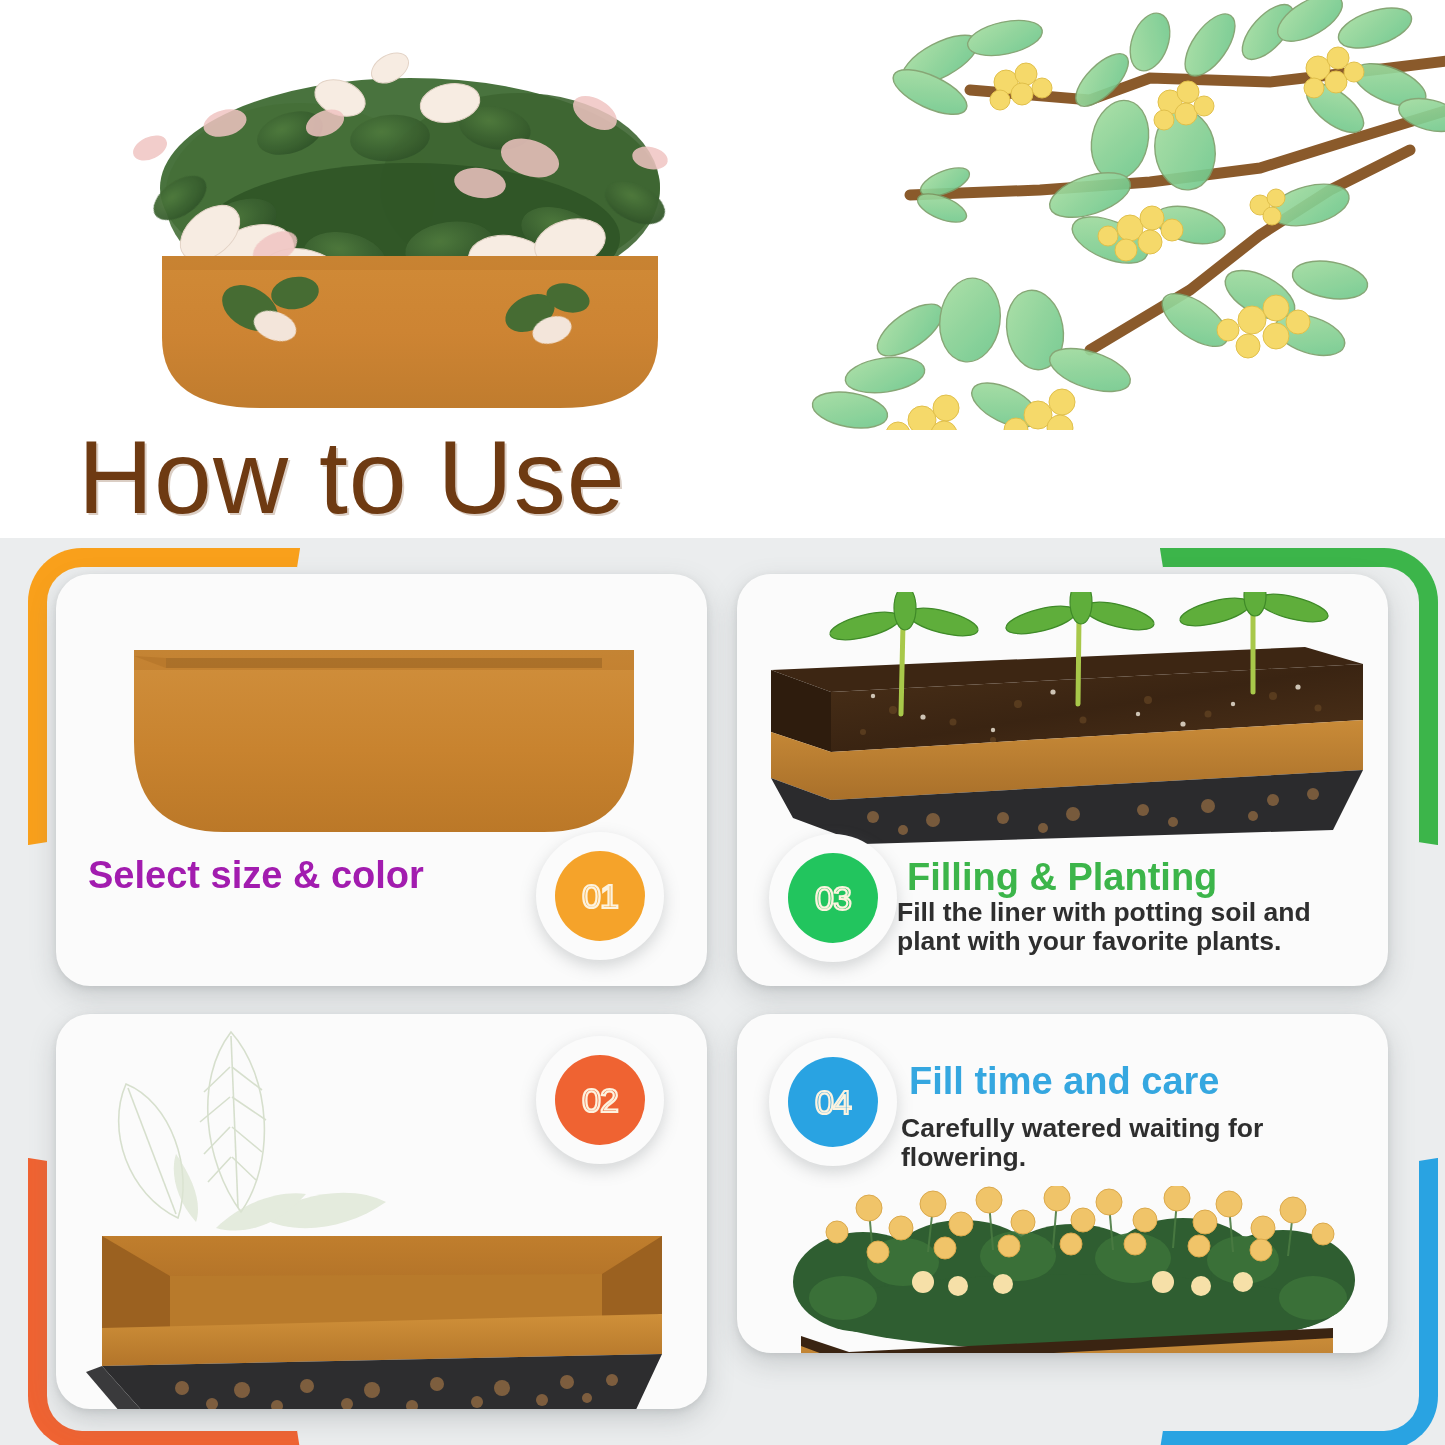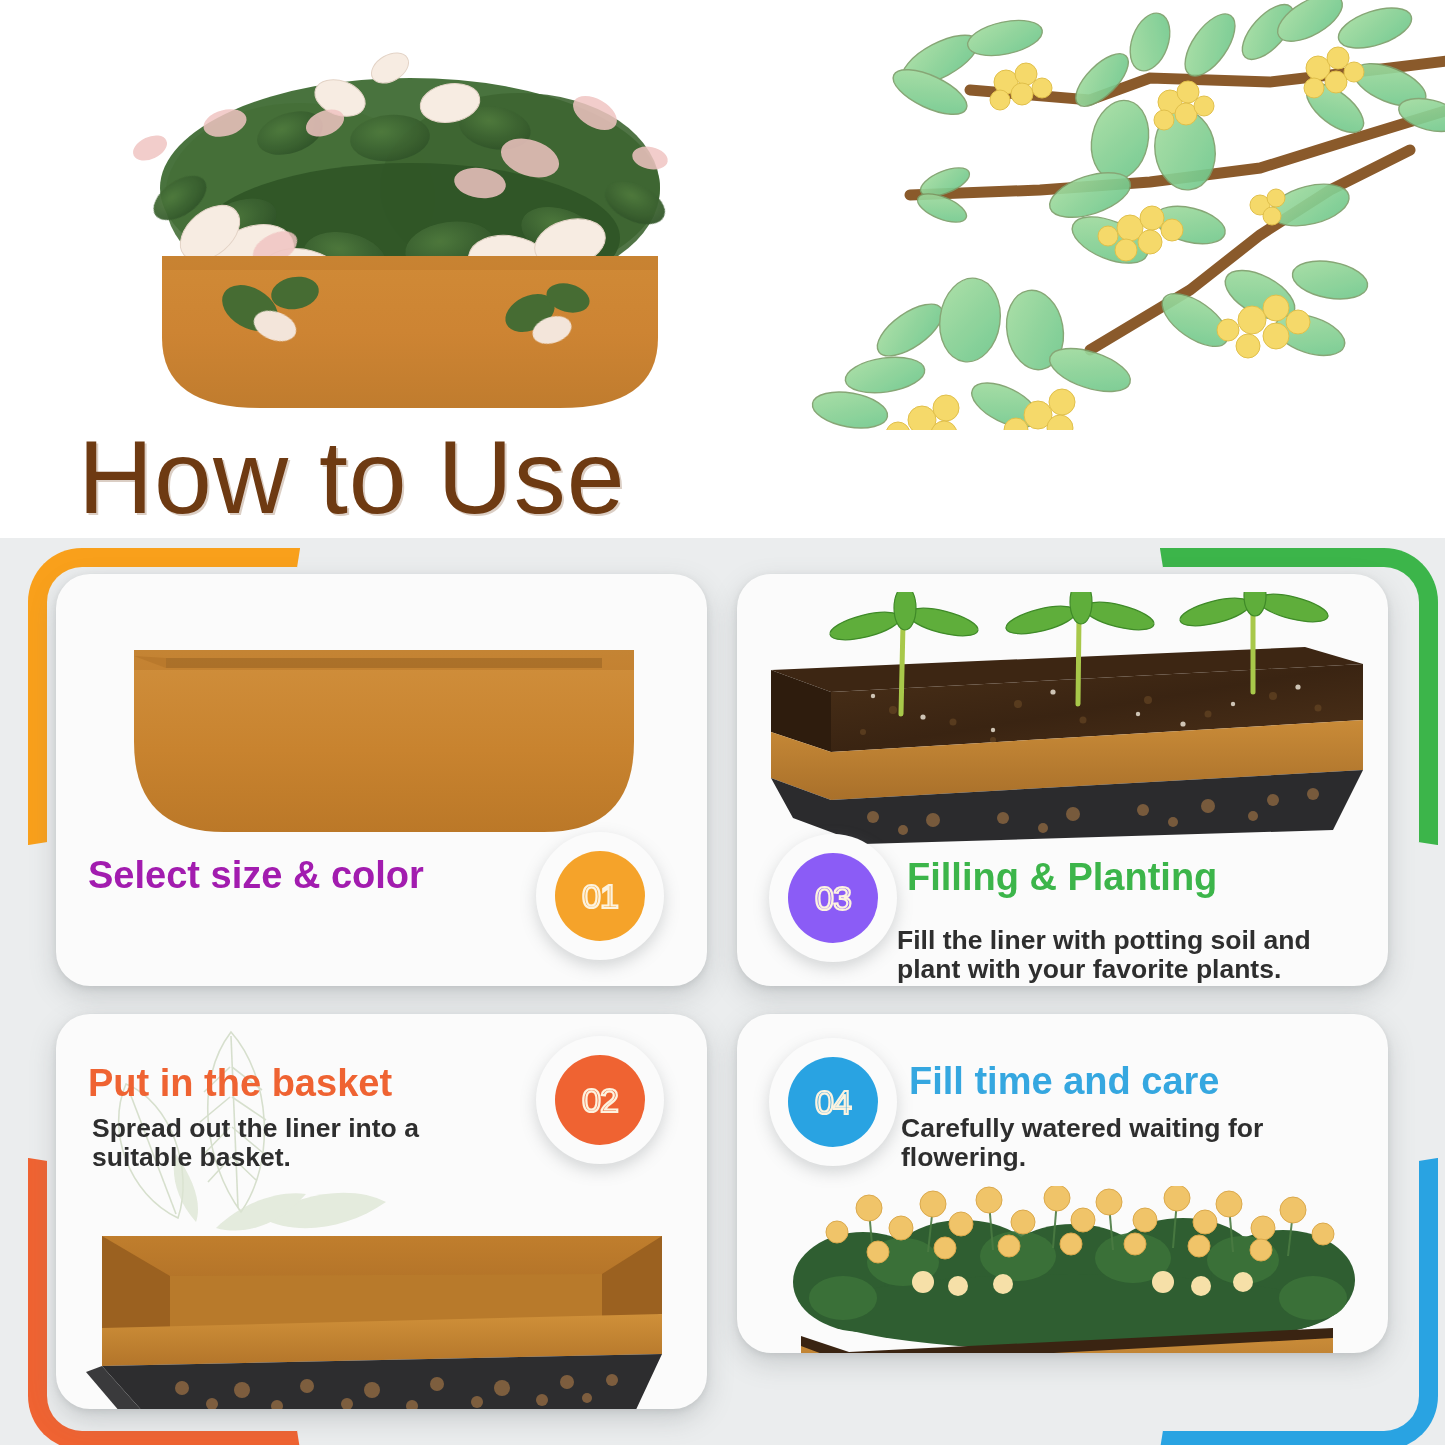--- a/index.html
+++ b/index.html
@@ -92,21 +92,21 @@
     position:absolute;width:90px;height:90px;border-radius:50%;
     display:flex;align-items:center;justify-content:center;
     font-size:34px;font-weight:400;
     color:transparent;
     -webkit-text-stroke:2.2px #fdf3df;
     font-family:"Liberation Sans", sans-serif;
     letter-spacing:-1px;
   }
   .b-orange{background:#f5a32a;}
   .b-red{background:#ef6332;}
-  .b-green{background:#8b5cf6;}
+  .b-green{background:#22c55e;}
   .b-blue{background:#29a3e2;}
 
   .leafmark{position:absolute;opacity:.55;pointer-events:none;}
 </style>
 </head>
 <body>
 
 <div id="page">
 
   <div id="hero">
@@ -396,21 +396,21 @@
           <ellipse cx="540" cy="16" rx="36" ry="11" transform="rotate(14 540 16)"></ellipse>
           <ellipse cx="502" cy="4" rx="11" ry="20"></ellipse>
         </g>
       </svg>
 
       <div class="badge-disc" style="left:32px;top:260px;"></div>
       <div class="badge b-green" style="left:51px;top:279px;">03</div>
 
       <div class="txtblock" style="left:170px;top:282px;width:470px;">
         <div class="head h-green">Filling &amp; Planting</div>
-        <div class="desc" style="margin-top:28px;margin-left:-10px;">Fill the liner with potting soil and
+        <div class="desc" style="margin-top:0;margin-left:-10px;">Fill the liner with potting soil and
 plant with your favorite plants.</div>
       </div>
     </div>
 
     <div class="card" id="card2">
 
       <svg class="leafmark" style="left:10px;top:8px;width:330px;height:240px;" viewBox="0 0 330 240">
         <g fill="none" stroke="#b9c9a8" stroke-width="1.6">
           <path d="M165,10 C205,55 210,140 175,190 C138,140 128,58 165,10 Z"></path>
           <path d="M165,14 L172,186"></path>
@@ -419,25 +419,20 @@
           <path d="M60,62 C105,80 128,148 112,196 C62,172 40,108 60,62 Z"></path>
           <path d="M62,66 L110,192"></path>
         </g>
         <g fill="#c3d3b2" opacity=".75">
           <path d="M196,196 C238,168 290,164 320,180 C280,208 228,214 196,196 Z"></path>
           <path d="M150,206 C176,180 214,168 240,172 C212,204 178,214 150,206 Z"></path>
           <path d="M130,200 C110,178 104,150 110,132 C128,158 136,182 130,200 Z"></path>
         </g>
       </svg>
 
-      <div class="txtblock" style="left:32px;top:48px;width:500px;">
-        <div class="head h-red">Put in the basket</div>
-        <div class="desc" style="margin-top:10px;margin-left:4px;">Spread out the liner into a
-suitable basket.</div>
-      </div>
 
       <div class="badge-disc" style="left:480px;top:22px;"></div>
       <div class="badge b-red" style="left:499px;top:41px;">02</div>
 
       <svg class="card-img" style="left:6px;top:204px;width:640px;height:215px;" viewBox="0 0 640 215">
         <defs>
           <linearGradient id="in2" x1="0" y1="0" x2="0" y2="1">
             <stop offset="0" stop-color="#c07e2d"></stop>
               <stop offset="1" stop-color="#a76924"></stop>
           </linearGradient>

